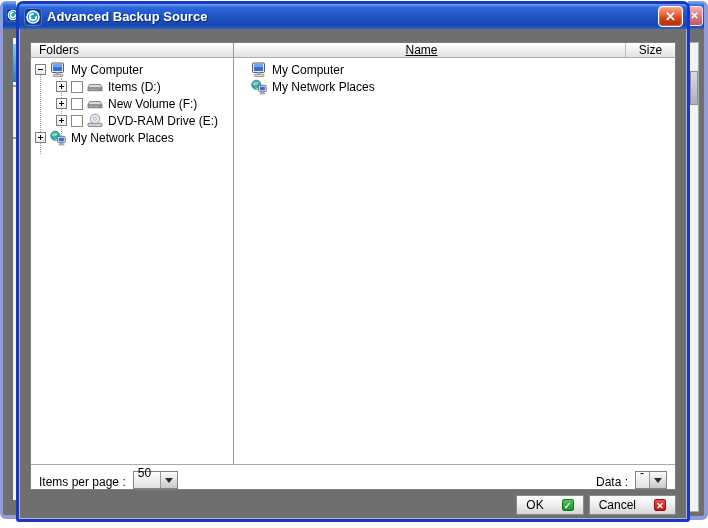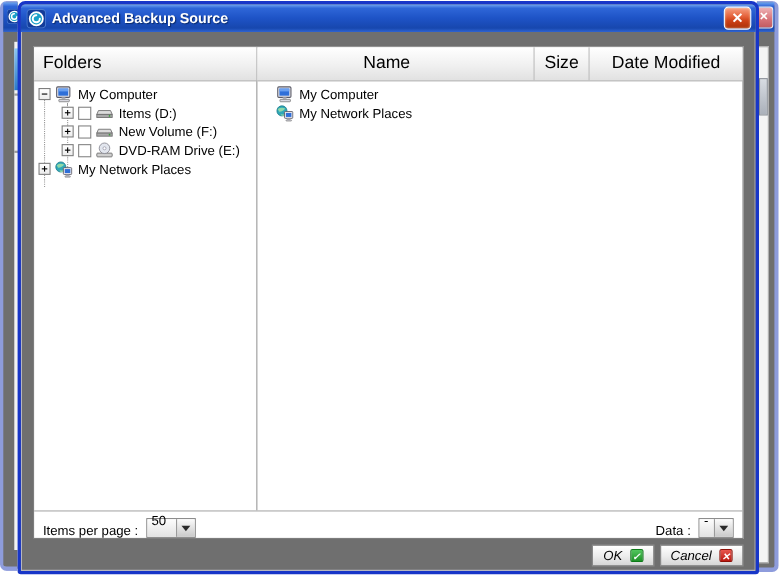--- a/index.html
+++ b/index.html
@@ -62,26 +62,26 @@
   }
   .dialog-body { height:calc(100% - 25px); padding:13px 11px 0; display:flex; flex-direction:column; }
 
   .panel { flex:1; min-height:0; background:#fff; border:1px solid #7d7d7d;
     display:flex; flex-direction:column; }
   .panel-main { flex:1; min-height:0; display:flex; }
   .tree-pane { width:203px; flex:none; border-right:1px solid #999;
     display:flex; flex-direction:column; }
   .list-pane { flex:1; min-width:0; display:flex; flex-direction:column; }
 
-  .pane-header { height:31px; flex:none; font-size:16px;
+  .pane-header { height:15px; flex:none; font-size:12px;
     background:linear-gradient(#ffffff,#f0f0f0 55%,#e1e1e1);
-    border-bottom:1px solid #b0b0b0; display:flex; align-items:center; }
+    border-bottom:1px solid #b0b0b0; display:flex; align-items:flex-start; }
   .tree-pane .pane-header { padding-left:8px; }
   .list-header .col { display:flex; align-items:center; justify-content:center; height:100%; }
-  .col-name { flex:1; }
+  .col-name { flex:1;text-decoration:underline; }
   .col-size { width:50px; flex:none; border-left:1px solid #bdbdbd;margin-left:16px; }
   .col-date { width:140px; flex:none; border-left:1px solid #bdbdbd; }
 
   
   .tree-body { flex:1; padding-top:3px; position:relative; font-size:12px; }
   .trunk { position:absolute; width:0; border-left:1px dotted #9a9a9a; }
   .trunk-a { left:9px;  top:12px; height:84px; }
   .trunk-b { left:30px; top:20px; height:60px; }
   .tree-row { height:17px; display:flex; align-items:center; position:relative; }
   .tree-row.lvl0 { padding-left:4px; }
@@ -114,21 +114,21 @@
   .combo-btn { width:17px; border-left:1px solid #9a9a9a;
     background:linear-gradient(#fbfbfb,#c9c9c9); display:flex; align-items:center; justify-content:center; }
   .arrow-down { width:0; height:0; border-left:4px solid transparent;
     border-right:4px solid transparent; border-top:5px solid #2a2a2a; }
 
   
   .footer { flex:none; height:29px; display:flex; align-items:center;
     justify-content:flex-end; gap:5px; }
   .btn { height:20px; border:1px solid #8a8a8a; padding:0 9px;
     background:linear-gradient(#ffffff,#ececec 55%,#d5d5d5);
-    font-size:12px; display:flex; align-items:center; gap:7px; cursor:default;font-style:italic; }
+    font-size:12px; display:flex; align-items:center; gap:18px; cursor:default; }
   .mini-icon { width:12px; height:12px; border-radius:2px; color:#fff; font-size:9px;
     font-weight:bold; line-height:12px; text-align:center; flex:none; }
   .mini-icon.ok { background:linear-gradient(#52c65e,#1e9227); border:1px solid #0d7a18; }
   .mini-icon.cancel { background:linear-gradient(#e8564e,#bc1810); border:1px solid #8e1008; }
 
   svg { display:block; }
   .hidden-defs { position:absolute; width:0; height:0; overflow:hidden; }
 </style>
 </head>
 <body>
@@ -256,21 +256,20 @@
                 </svg>
               <span class="tree-label">My Network Places</span>
             </div>
           </div>
         </div>
 
         <div class="list-pane">
           <div class="pane-header list-header">
             <div class="col col-name">Name</div>
             <div class="col col-size">Size</div>
-            <div class="col col-date">Date Modified</div>
           </div>
           <div class="list-body">
             <div class="list-row">
               <svg class="tree-icon">
                   <use href="#icon-computer"></use>
                 </svg>
               <span class="list-label">My Computer</span>
             </div>
             <div class="list-row">
               <svg class="tree-icon">

